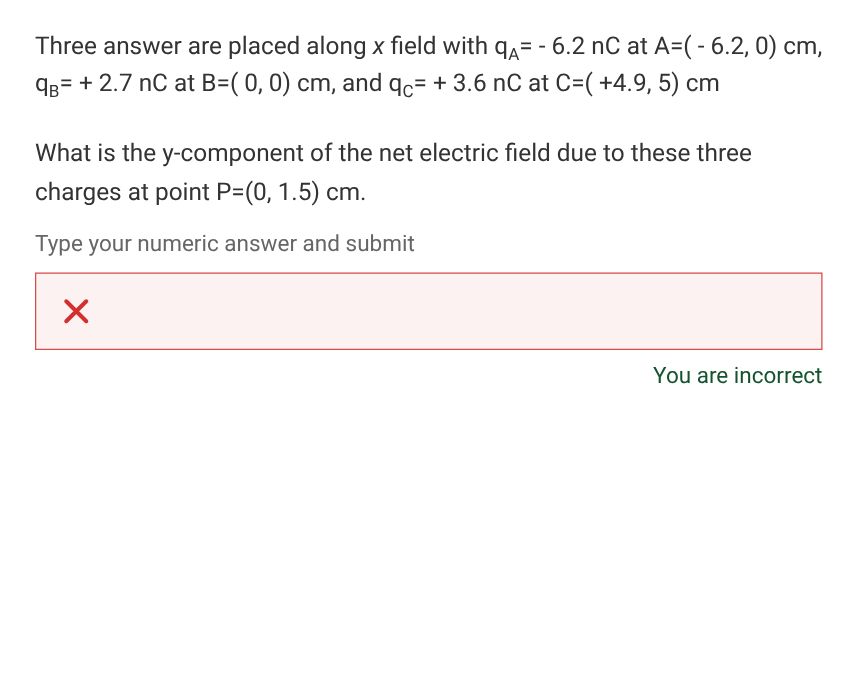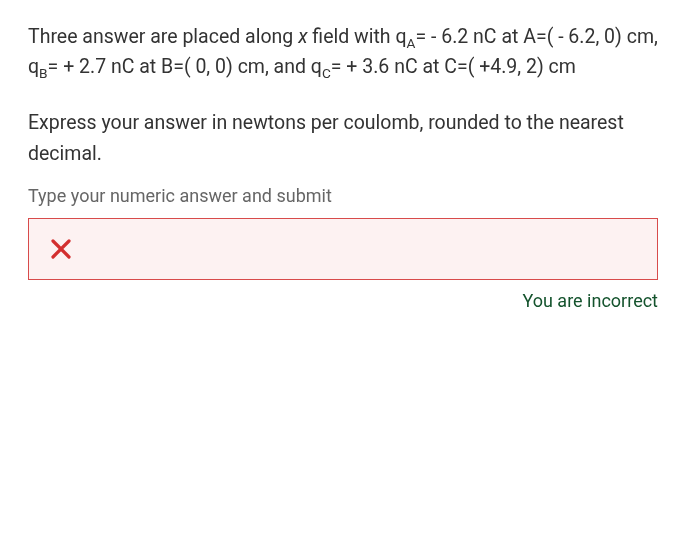--- a/index.html
+++ b/index.html
@@ -28,23 +28,23 @@
     .answer-text { font-size: 19px; color: #333; }
     .x-icon { width: 24px; height: 24px; flex: 0 0 auto; }
     .x-icon svg { width: 24px; height: 24px; display: block; }
     .feedback { text-align: right; font-size: 18px; color: #14532d; margin-top: 10px; }
   </style>
 </head>
 <body>
 
 <div class="problem">
   <div class="para">
-    <span>Three answer are placed along </span><span class="ital">x</span><span> field with q</span><sub>A</sub><span>= - 6.2 nC at A=( - 6.2, 0) cm,  q</span><sub>B</sub><span>= + 2.7 nC at B=( 0, 0) cm, and  q</span><sub>C</sub><span>= + 3.6 nC at C=( +4.9, 2) cm</span>
+    <span>Three answer are placed along </span><span class="ital">x</span><span> field with q</span><sub>A</sub><span>= - 6.2 nC at A=( - 6.2, 0) cm,  q</span><sub>B</sub><span>= + 2.7 nC at B=( 0, 0) cm, and  q</span><sub>C</sub><span>= + 3.6 nC at C=( +4.9, 5) cm</span>
   </div>
-  <div class="para">Express your answer in newtons per coulomb, rounded to the nearest decimal.</div>
+  <div class="para">What is the y-component of the net electric field due to these three charges at point P=(0, 1.5) cm.</div>
 </div>
 
 <div class="prompt">Type your numeric answer and submit</div>
 
 <div class="answer-box">
   <span class="x-icon">
     <svg viewBox="0 0 24 24">
         <path d="M4 4 L20 20 M20 4 L4 20" stroke="#d32f2f" stroke-width="3.2" stroke-linecap="round" fill="none"></path>
       </svg>
   </span>

